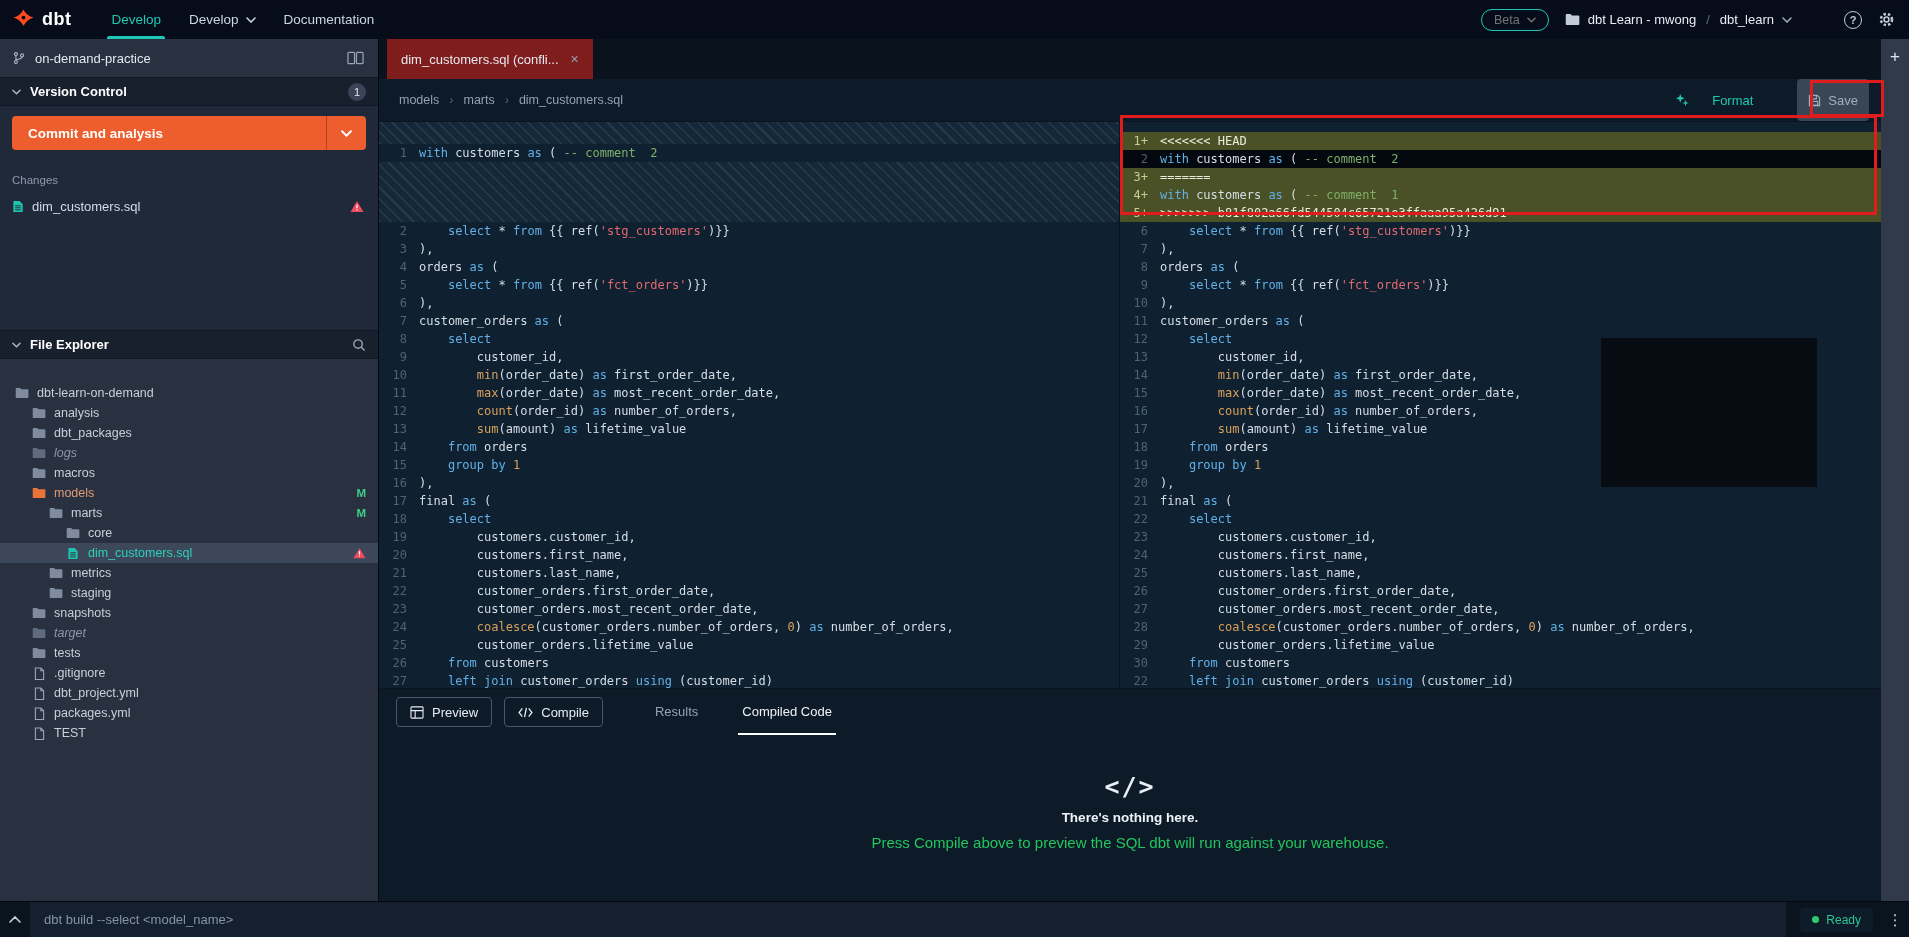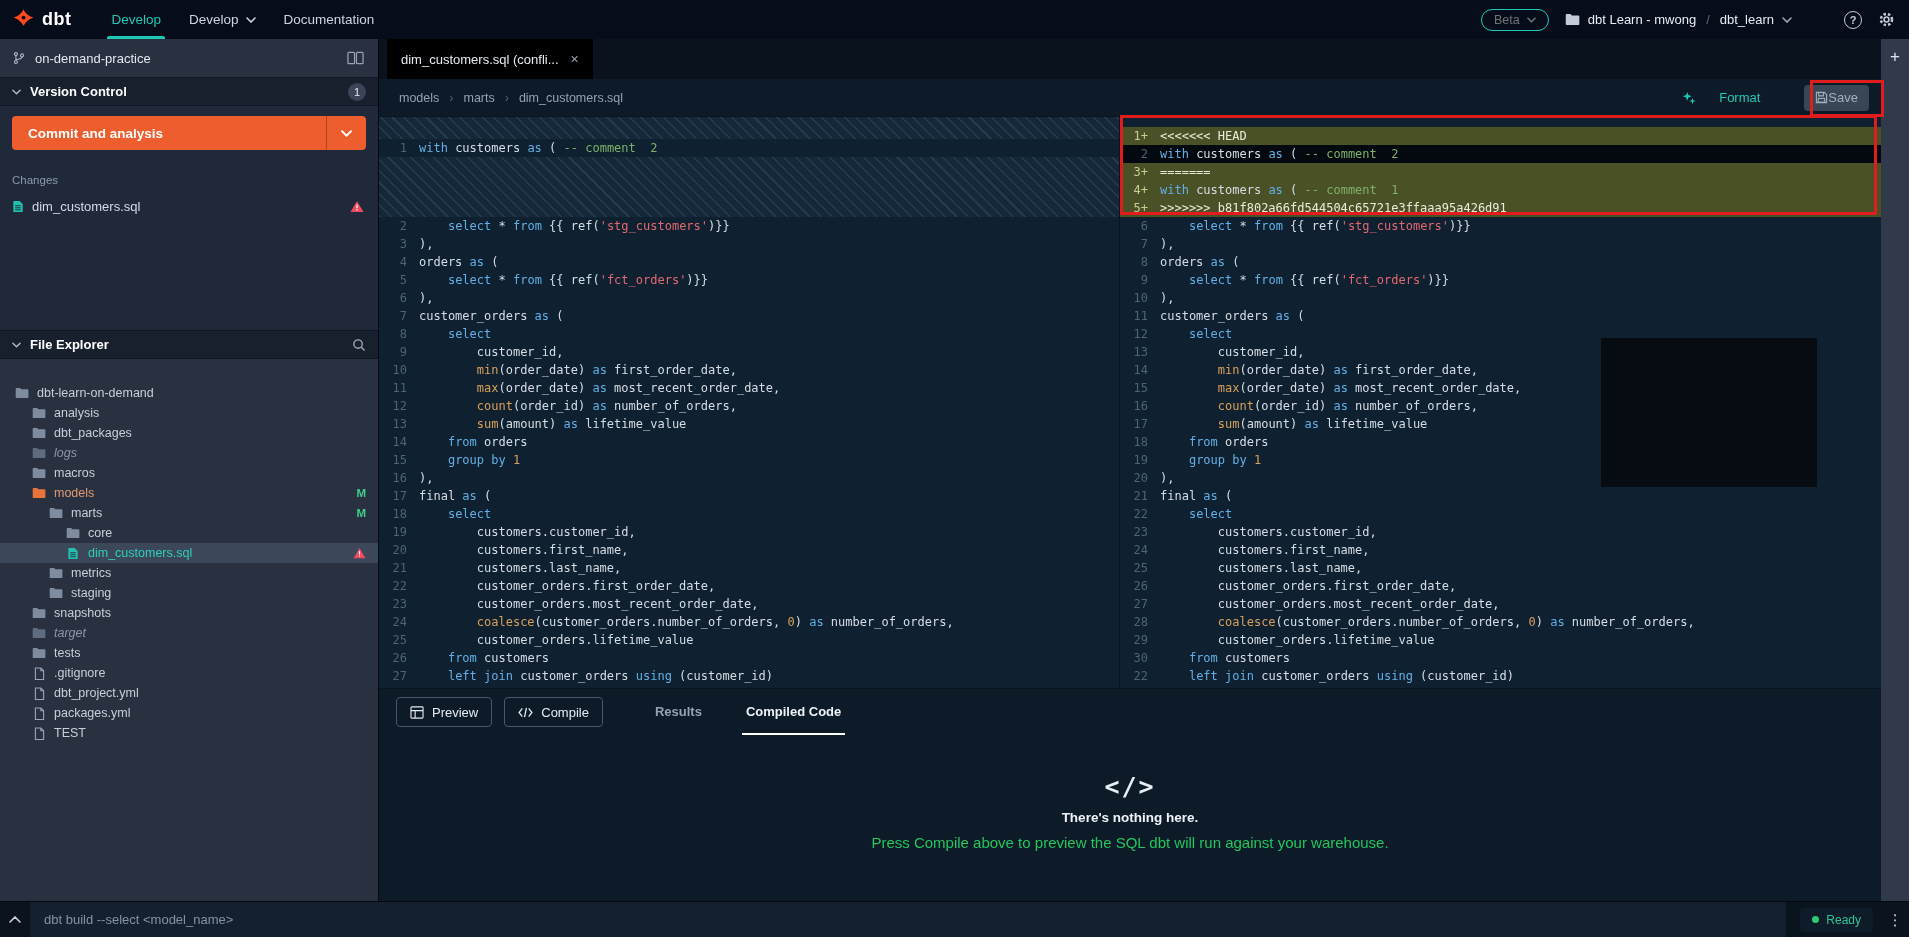--- a/index.html
+++ b/index.html
@@ -53,49 +53,49 @@
   .tree-row.mod .tree-label { color:#e09a72; }
   .tree-row.muted .icon-folder { color:#5f6b7e; }
   .icon-file { color:#9aa6b8; }
   .icon-model { color:#21c1ae; }
   .badge-m { margin-left:auto; color:#3ecf8e; font-size:11.5px; font-weight:bold; }
   .tree-warn { margin-left:auto; display:flex; }
 
   
   .workspace { flex:1; min-width:0; display:flex; flex-direction:column; background:#0f2130; }
   .tabbar { flex:0 0 40px; background:#0a121e; display:flex; align-items:stretch; }
-  .tab { margin-left:8px; background:#000000; display:flex; align-items:center; gap:12px; padding:0 14px; font-size:13px; color:#e4eaf2; cursor:pointer; }
+  .tab { margin-left:8px; background:#7f1d1d; display:flex; align-items:center; gap:12px; padding:0 14px; font-size:13px; color:#e4eaf2; cursor:pointer; }
   .tab-close { color:#94a1b3; font-size:14px; cursor:pointer; }
   .crumbbar { flex:0 0 38px; background:#0d1a27; display:flex; align-items:center; padding:0 6px 0 20px; border-bottom:1px solid #091420; }
   .crumb { font-size:12.5px; color:#93a1b3; display:flex; gap:10px; align-items:center; }
   .crumb .sep { color:#55657a; }
   .crumb-right { margin-left:auto; display:flex; align-items:center; gap:44px; padding-right:6px; }
   .format-btn { display:flex; gap:23px; align-items:center; color:#1fc8b5; font-size:13px; cursor:pointer; }
-  .save-btn { height:26px; background:#394754; border-radius:4px; display:flex; align-items:center; padding:0 11px; color:#9fb0c0; font-size:13px; cursor:pointer; }
+  .save-btn { height:42px; background:#394754; border-radius:4px; display:flex; align-items:center; gap:7px; padding:0 11px; color:#9fb0c0; font-size:13px; cursor:pointer; }
 
   .editors { flex:1; min-height:0; display:flex; position:relative; background:#0f2130; }
   .pane { overflow:hidden; font-family:"DejaVu Sans Mono",monospace; font-size:12px; line-height:18px; }
   .pane.left { flex:0 0 740px; width:740px; }
   .pane.right { flex:1; border-left:1px solid #0a1420; }
   .cline { display:flex; height:18px; }
   .ln { flex:0 0 40px; text-align:right; padding-right:12px; color:#4e6376; user-select:none; }
   .ccode { white-space:pre; }
   .c-t{color:#d6dde6} .c-k{color:#62b0e6} .c-f{color:#d9a05b} .c-s{color:#e2696f}
   .c-c{color:#7fb069} .c-n{color:#d9a05b} .c-m{color:#e8ecda}
   .row-add { background:#4a5126; }
   .row-add .ln { color:#c6cf92; }
   .row-cur { background:#03090f; }
   .hatch { background-color:#152839;
            background-image:repeating-linear-gradient(45deg, rgba(125,150,170,.16) 0 1.5px, transparent 1.5px 8px); }
 
   
   .bottom-panel { flex:0 0 213px; background:#0d1a27; border-top:1px solid #091420; display:flex; flex-direction:column; }
   .bp-toolbar { height:46px; flex:0 0 46px; display:flex; align-items:stretch; padding-left:17px; }
   .bp-btn { align-self:center; height:30px; display:flex; align-items:center; gap:8px; padding:0 13px; border:1px solid #45586d; border-radius:4px; font-size:13px; color:#e6ecf3; margin-right:12px; cursor:pointer; }
-  .bp-tab { display:flex; align-items:center; padding:0 4px; margin-left:36px; font-size:13px; color:#93a2b5; border-bottom:2px solid transparent; cursor:pointer;font-weight:bold; }
+  .bp-tab { display:flex; align-items:center; padding:0 4px; margin-left:36px; font-size:13px; color:#93a2b5; border-bottom:2px solid transparent; cursor:pointer; }
   .bp-tab.active { color:#eef3f8; border-bottom-color:#ffffff; }
   .bp-empty { flex:1; display:flex; flex-direction:column; align-items:center; justify-content:center; gap:9px; padding-bottom:14px; }
   .empty-icon { font-family:"DejaVu Sans Mono",monospace; font-size:25px; font-weight:bold; color:#e8eef6; letter-spacing:2px; }
   .empty-title { font-size:13.5px; font-weight:bold; color:#eef3f9; }
   .empty-sub { font-size:15px; color:#22c55e; }
 
   
   .rail { flex:0 0 28px; background:#303a4a; display:flex; flex-direction:column; align-items:center; padding-top:8px; }
   .rail-plus { color:#dde3ec; font-size:17px; cursor:pointer; }
 

